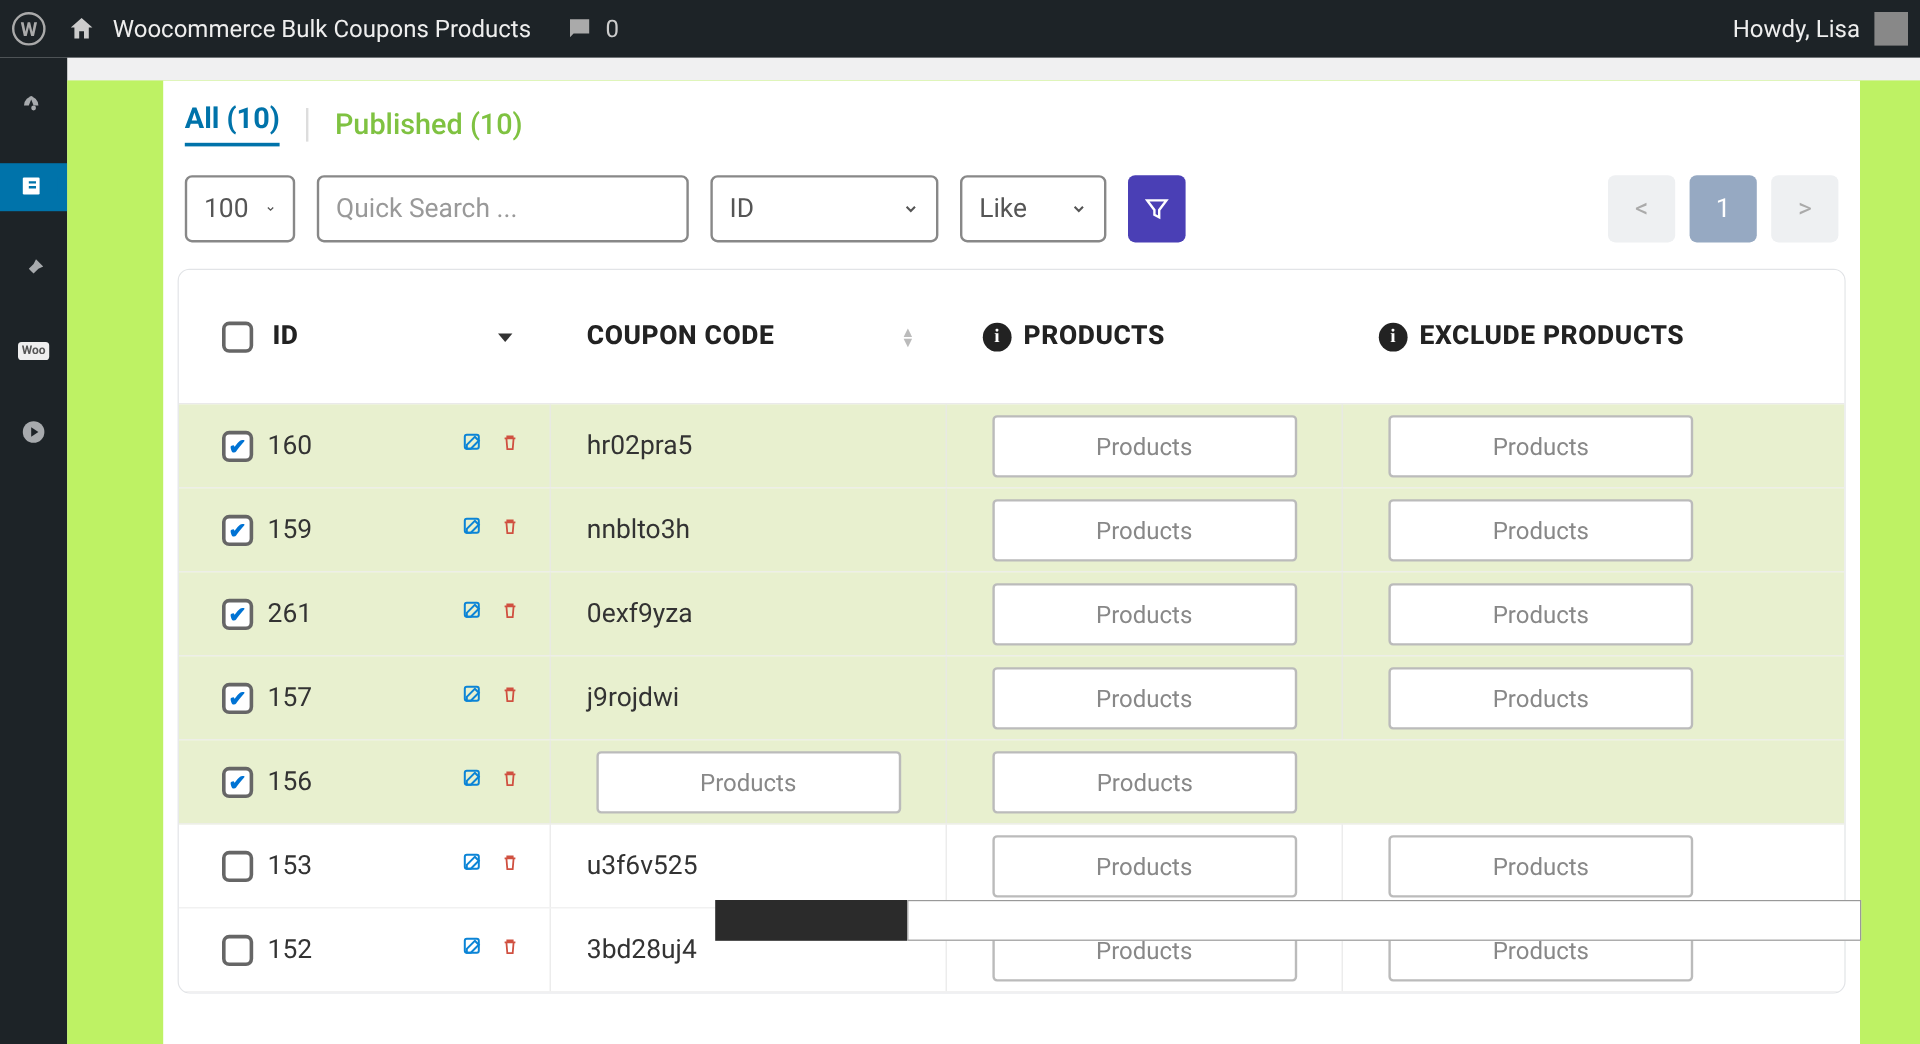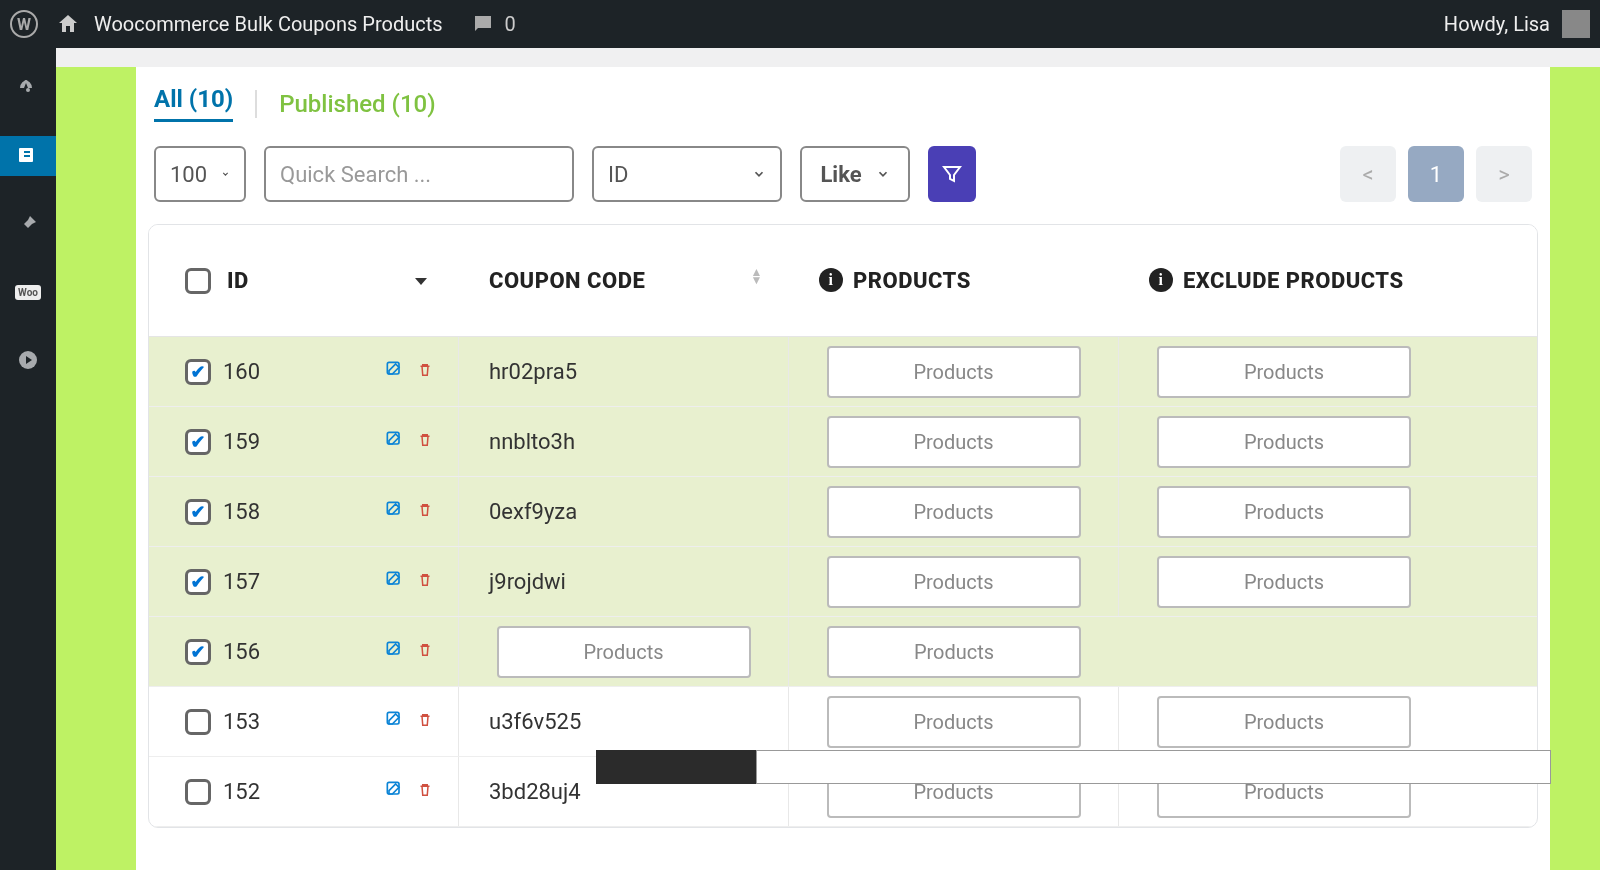--- a/index.html
+++ b/index.html
@@ -30,31 +30,31 @@
   .tab-all { color:#0073aa; font-weight:700; border-bottom:3px solid #0073aa; padding-bottom:6px;}
   .tab-sep { color:#ccc; border-left:2px solid #ddd; height:28px;}
   .tab-pub { color:#7fc241; font-weight:500;}
   
   .filter-bar { display:flex; align-items:center; gap:18px; padding: 12px 18px 22px 18px;}
   .sel, .inp { height:56px; border:2px solid #888; border-radius:6px; background:#fff; font-size:22px; padding:0 14px; display:flex; align-items:center; gap:14px; color:#555;}
   .sel { cursor:pointer; }
   .sel-100 { width:92px; justify-content:space-between;}
   .inp-search { width:310px; color:#888;}
   .sel-id { width:190px; justify-content:space-between;}
-  .sel-like { width:110px; justify-content:center;font-weight:bold;}
+  .sel-like { width:122px; justify-content:space-between;}
   .filter-btn { width:48px; height:56px; background:#4a3fb5; border-radius:6px; display:flex; align-items:center; justify-content:center; cursor:pointer;}
   .filter-btn svg { width:24px; height:24px; stroke:#fff; fill:none; stroke-width:2;}
   .chev { width:14px; height:14px; }
   .pagination { margin-left:auto; display:flex; gap:12px;}
   .page-btn { width:56px; height:56px; border-radius:6px; background:#eef0f2; color:#aaa; display:flex; align-items:center; justify-content:center; font-size:22px; cursor:pointer;}
   .page-btn.active { background:#96a9c2; color:#fff;}
   
   .panel { margin: 0 12px; border:1px solid #e2e4e7; border-radius:10px; overflow:hidden;}
   .thead { display:grid; grid-template-columns: 310px 330px 330px 330px; align-items:center; height:112px; background:#fff; border-bottom:1px solid #e5e5e5;}
-  .th { font-size:22px; font-weight:800; color:#222; letter-spacing:.5px; display:flex; align-items:flex-start; gap:10px; padding-left:30px;}
+  .th { font-size:22px; font-weight:800; color:#222; letter-spacing:.5px; display:flex; align-items:center; gap:10px; padding-left:30px;}
   .th-id { display:flex; align-items:center; gap:16px; padding-left:36px;}
   .th-id .sort-arrow { margin-left:auto; margin-right:30px; }
   .checkbox { width:26px; height:26px; border:3px solid #666; border-radius:6px; display:inline-flex; align-items:center; justify-content:center; background:#fff;}
   .checkbox.checked::after { content:'✔'; color:#0073d4; font-size:18px; font-weight:bold;}
   .info-icon { width:24px; height:24px; border-radius:50%; background:#222; color:#fff; display:inline-flex; align-items:center; justify-content:center; font-weight:bold; font-size:16px; font-family:serif;}
   .sort-updown { display:flex; flex-direction:column; gap:0; margin-left:-18px; margin-right:8px;}
   .sort-updown span { font-size:12px; color:#bbb; line-height:8px;}
   .row { display:grid; grid-template-columns: 310px 330px 330px 330px; align-items:center; height:70px; border-bottom:1px solid #eee;}
   .row.selected { background:#e8f0cf; }
   .cell { padding-left:30px; font-size:22px; color:#333; display:flex; align-items:center; gap:12px; height:100%; border-right:1px solid #e8e8e8;}
@@ -229,21 +229,21 @@
             <div class="cell cell-prod">
               <div class="prod-btn">Products</div>
             </div>
             <div class="cell cell-prod">
               <div class="prod-btn">Products</div>
             </div>
           </div>
           <div class="row selected">
             <div class="cell cell-id">
               <span class="checkbox checked"></span>
-              <span>158</span>
+              <span>261</span>
               <span class="row-actions">
                 <span class="edit-ico"><svg viewBox="0 0 24 24">
                     <rect x="4" y="4" width="14" height="14" rx="2"></rect>
                     <path d="M14 6l4 4-8 8H6v-4z"></path>
                   </svg></span>
                 <span class="del-ico"><svg viewBox="0 0 24 24">
                     <path d="M6 7h12M9 7V5h6v2M8 7l1 12h6l1-12"></path>
                   </svg></span>
               </span>
             </div>

